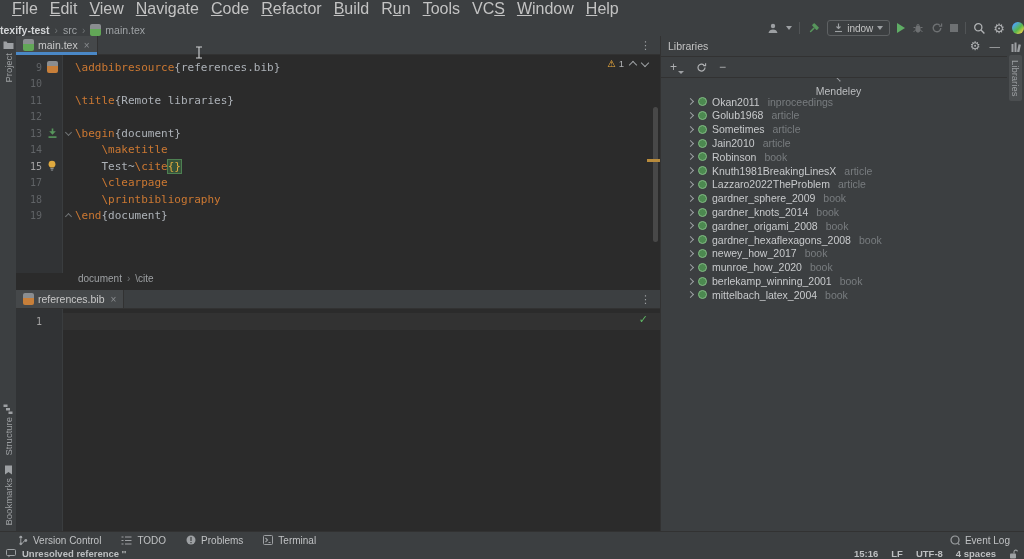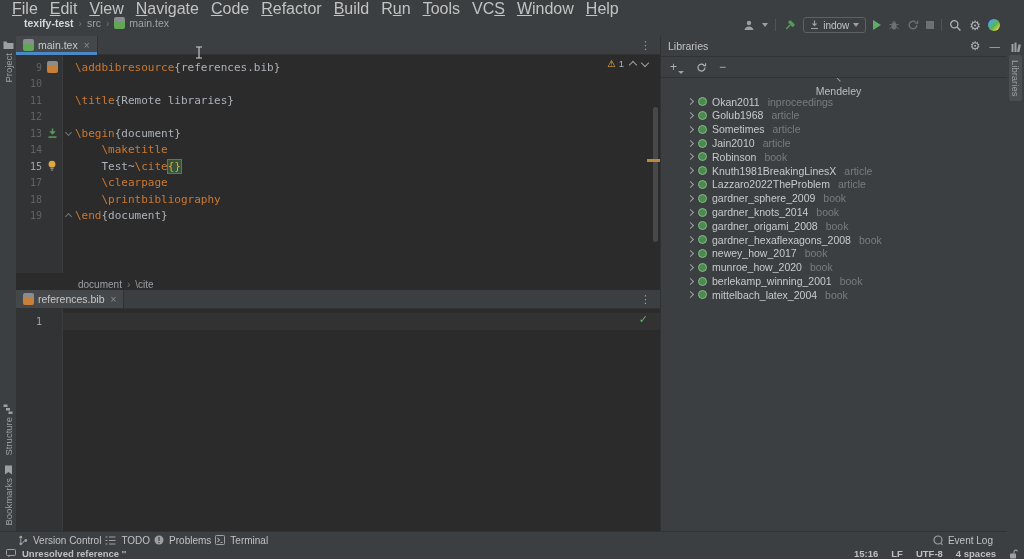--- a/index.html
+++ b/index.html
@@ -8,21 +8,21 @@
   .abs{position:absolute;}
 
   
   .menubar{top:0;left:0;right:0;height:17px;background:#3c3f41;border-bottom:1px solid #353739;
            display:flex;align-items:center;padding-left:6px;font-size:16px;color:#c3c3c3;}
   .menu-item{padding:0 6px;cursor:default;}
   .menu-item u{text-decoration:underline;}
 
   
   .navbar{top:17px;left:0;right:0;height:19px;background:#3c3f41;border-bottom:1px solid #323232;
-          display:flex;align-items:flex-start;padding:0 24px;font-size:10.5px;}
+          display:flex;align-items:flex-end;padding:0 0;font-size:10.5px;}
   .crumb-root{font-weight:bold;color:#d4d6d8;}
   .crumb{color:#9fa3a6;}
   .crumb-sep{color:#6f7375;margin:0 5px;font-size:10px;}
   .toolbar{margin-left:auto;display:flex;align-items:center;gap:7px;}
   .tdiv{width:1px;height:12px;background:#515456;}
   .runbox{display:flex;align-items:center;gap:4px;border:1px solid #5e6163;border-radius:3px;
           height:14px;padding:0 6px;font-size:10px;color:#c3c3c3;}
   .caret-down{width:0;height:0;border-left:3px solid transparent;border-right:3px solid transparent;
               border-top:4px solid #9da0a3;display:inline-block;}
   .play{width:0;height:0;border-left:8px solid #5fad65;border-top:5px solid transparent;border-bottom:5px solid transparent;}
@@ -64,21 +64,21 @@
   .tok-plain{color:#adb2b8;}
   .tok-hl{color:#dfa93f;background:#365239;box-shadow:0 0 0 1px #4e8052;}
   .editor-pad{padding-top:4px;}
 
   .inspections{position:absolute;top:3px;right:12px;display:flex;align-items:center;gap:6px;
                font-size:9.5px;color:#afb1b3;}
   .scroll-thumb{position:absolute;right:2px;width:5px;border-radius:3px;background:rgba(255,255,255,0.14);}
   .warn-mark{position:absolute;right:0;width:13px;height:3px;background:#b88b3c;}
   .cur-line{position:absolute;left:47px;right:0;height:16.5px;background:#323232;}
 
-  .crumbbar{height:17px;display:flex;align-items:flex-end;padding-left:62px;font-size:10px;color:#9da0a3;
+  .crumbbar{height:17px;display:flex;align-items:flex-start;padding-left:62px;font-size:10px;color:#9da0a3;
             background:#2b2b2b;flex:0 0 auto;}
   .okcheck{position:absolute;top:4px;right:12px;color:#5fb865;font-size:11px;}
 
   
   .chev{display:inline-block;width:4px;height:4px;border-right:1.2px solid #9da0a3;border-bottom:1.2px solid #9da0a3;}
   .chev.r{transform:rotate(-45deg);}
   .chev.d{transform:rotate(45deg);margin-top:-2px;}
   .chev.u{transform:rotate(-135deg);margin-top:2px;}
   .chev.dim{border-color:#6f7375;}
 
@@ -92,22 +92,22 @@
                color:#afb1b3;font-size:12px;flex:0 0 auto;}
   .tree{flex:1;padding-top:3px;font-size:10.5px;overflow:hidden;}
   .tree-row{height:13.8px;display:flex;align-items:center;gap:5px;}
   .tree-section{padding-left:9px;color:#bcbec0;flex-direction:column;}
   .tree-item{padding-left:27px;}
   .tree-key{color:#c8cacc;}
   .tree-type{color:#787c7f;margin-left:3px;}
   .lib-dot{width:7px;height:7px;border-radius:50%;background:#4c8950;border:1px solid #83bd85;flex:0 0 auto;}
 
   
-  .btoolbar{left:0;right:17px;bottom:11px;height:16px;background:#3c3f41;border-top:1px solid #323232;
-            display:flex;align-items:center;gap:4px;padding-left:18px;font-size:10px;color:#c0c2c4;}
+  .btoolbar{left:0;right:0;bottom:11px;height:16px;background:#3c3f41;border-top:1px solid #323232;
+            display:flex;align-items:center;gap:20px;padding-left:18px;font-size:10px;color:#c0c2c4;}
   .btool-item{display:flex;align-items:center;gap:5px;}
   .eventlog{margin-left:auto;display:flex;align-items:center;gap:5px;padding-right:14px;}
   .statusbar{left:0;right:0;bottom:0;height:11px;background:#3c3f41;display:flex;align-items:center;
              font-size:9.5px;color:#bdbfc1;padding:0 6px;font-weight:bold;}
   .sb-left{display:flex;align-items:center;gap:6px;}
   .sb-right{margin-left:auto;display:flex;align-items:center;gap:13px;}
 
   .icon{display:inline-flex;align-items:center;justify-content:center;}
   svg{display:block;}
 </style>

